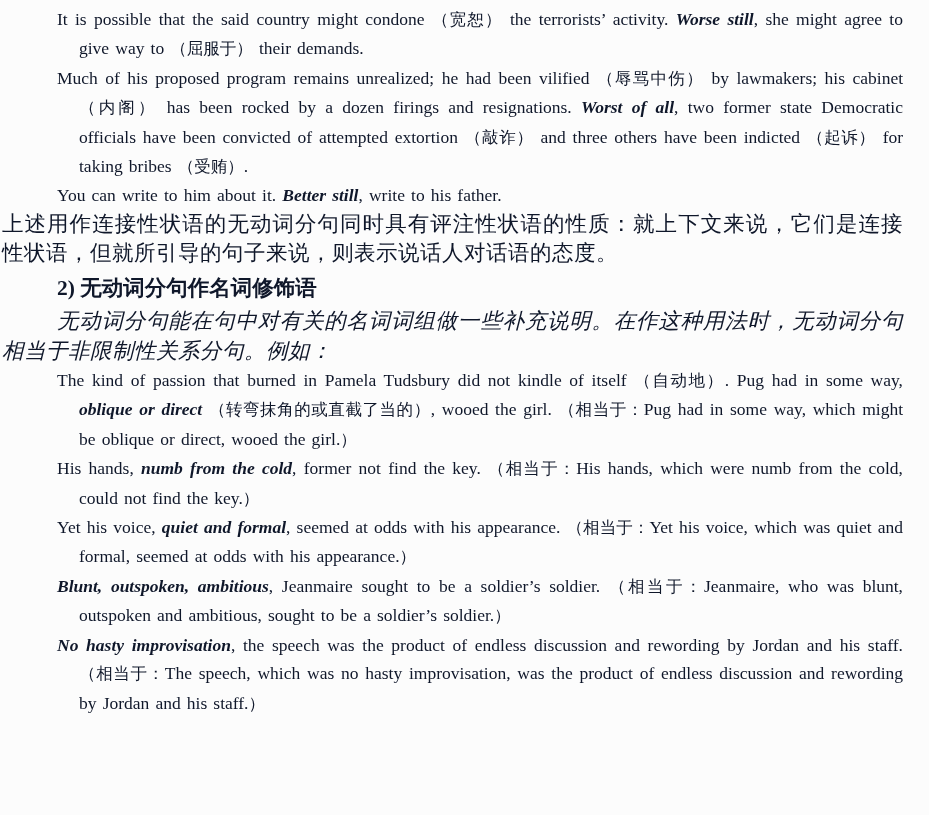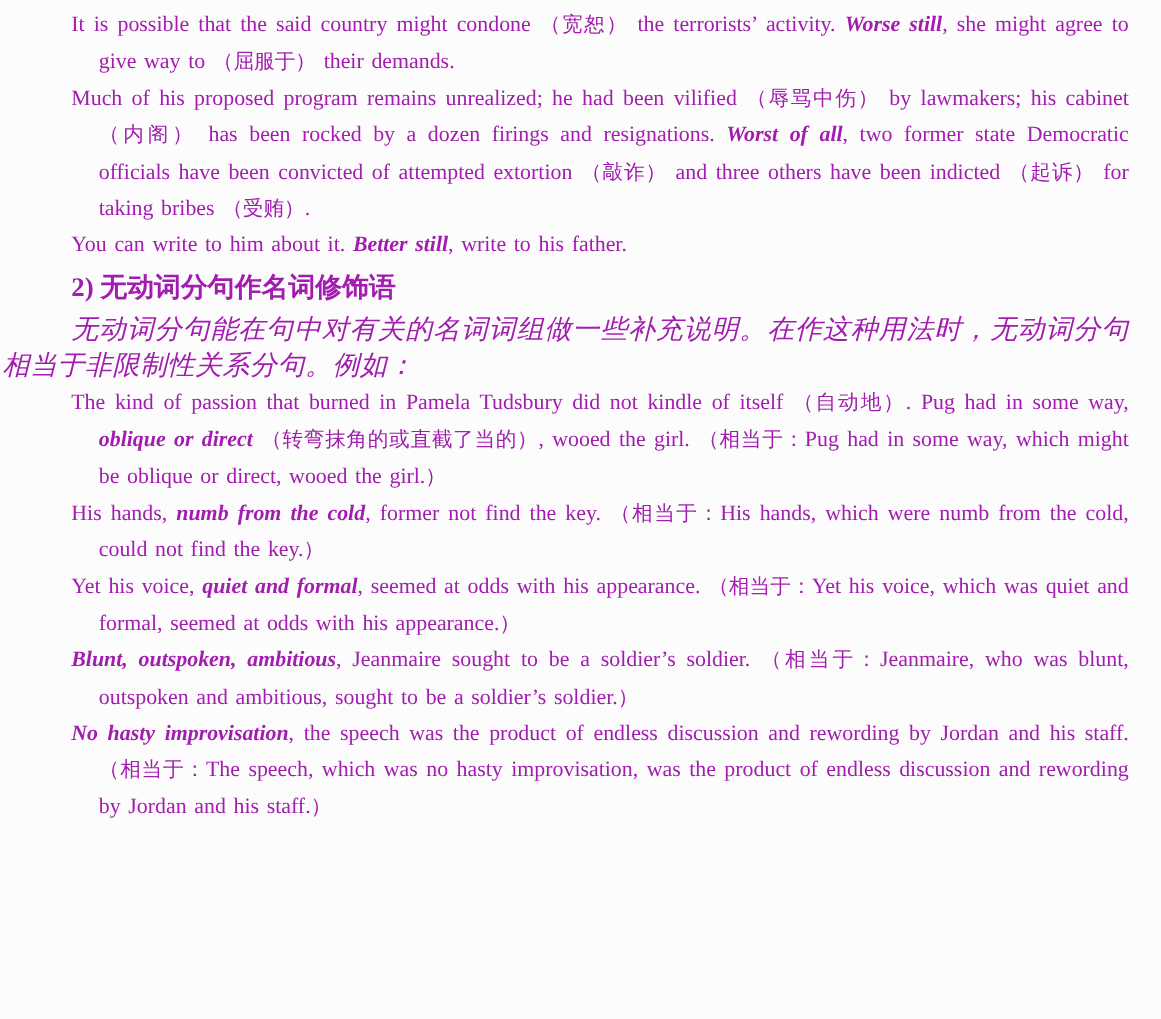--- a/index.html
+++ b/index.html
@@ -54,24 +54,25 @@
     padding-left: 55px;
     font-family: "Liberation Serif", serif;
     font-weight: bold;
     font-size: 21.5px;
     line-height: 30px;
   }
 </style>
 </head>
 <body style="background: rgb(252, 252, 252);">
 
-<main class="page" style="color: #a21caf;">
+<main class="page" style="color: #0f172a;">
     <p class="example"><span class="seg-n">It is possible that the said country might condone </span><span class="seg-cn">（宽恕）</span><span class="seg-n"> the terrorists’ activity. </span><span class="seg-b">Worse still</span><span class="seg-n">, she might agree to give way to </span><span class="seg-cn">（屈服于）</span><span class="seg-n"> their demands.</span></p>
     <p class="example"><span class="seg-n">Much of his proposed program remains unrealized; he had been vilified </span><span class="seg-cn">（辱骂中伤）</span><span class="seg-n"> by lawmakers; his cabinet </span><span class="seg-cn">（内阁）</span><span class="seg-n"> has been rocked by a dozen firings and resignations. </span><span class="seg-b">Worst of all</span><span class="seg-n">, two former state Democratic officials have been convicted of attempted extortion </span><span class="seg-cn">（敲诈）</span><span class="seg-n"> and three others have been indicted </span><span class="seg-cn">（起诉）</span><span class="seg-n"> for taking bribes </span><span class="seg-cn">（受贿）</span><span class="seg-n">.</span></p>
     <p class="example"><span class="seg-n">You can write to him about it. </span><span class="seg-b">Better still</span><span class="seg-n">, write to his father.</span></p>
+    <p class="cn-para">上述用作连接性状语的无动词分句同时具有评注性状语的性质：就上下文来说，它们是连接性状语，但就所引导的句子来说，则表示说话人对话语的态度。</p>
     <h3 class="heading">2) 无动词分句作名词修饰语</h3>
     <p class="cn-para indent">无动词分句能在句中对有关的名词词组做一些补充说明。在作这种用法时，无动词分句相当于非限制性关系分句。例如：</p>
     <p class="example"><span class="seg-n">The kind of passion that burned in Pamela Tudsbury did not kindle of itself </span><span class="seg-cn">（自动地）</span><span class="seg-n">. Pug had in some way, </span><span class="seg-b">oblique or direct</span><span class="seg-n"> </span><span class="seg-cn">（转弯抹角的或直截了当的）</span><span class="seg-n">, wooed the girl. </span><span class="seg-cnp">（相当于：</span><span class="seg-n">Pug had in some way, which might be oblique or direct, wooed the girl.</span><span class="seg-cnp">）</span></p>
     <p class="example"><span class="seg-n">His hands, </span><span class="seg-b">numb from the cold</span><span class="seg-n">, former not find the key. </span><span class="seg-cnp">（相当于：</span><span class="seg-n">His hands, which were numb from the cold, could not find the key.</span><span class="seg-cnp">）</span></p>
     <p class="example"><span class="seg-n">Yet his voice, </span><span class="seg-b">quiet and formal</span><span class="seg-n">, seemed at odds with his appearance. </span><span class="seg-cnp">（相当于：</span><span class="seg-n">Yet his voice, which was quiet and formal, seemed at odds with his appearance.</span><span class="seg-cnp">）</span></p>
     <p class="example"><span class="seg-b">Blunt, outspoken, ambitious</span><span class="seg-n">, Jeanmaire sought to be a soldier’s soldier. </span><span class="seg-cnp">（相当于：</span><span class="seg-n">Jeanmaire, who was blunt, outspoken and ambitious, sought to be a soldier’s soldier.</span><span class="seg-cnp">）</span></p>
     <p class="example"><span class="seg-b">No hasty improvisation</span><span class="seg-n">, the speech was the product of endless discussion and rewording by Jordan and his staff. </span><span class="seg-cnp">（相当于：</span><span class="seg-n">The speech, which was no hasty improvisation, was the product of endless discussion and rewording by Jordan and his staff.</span><span class="seg-cnp">）</span></p>
   </main>
 
 </body></html>

